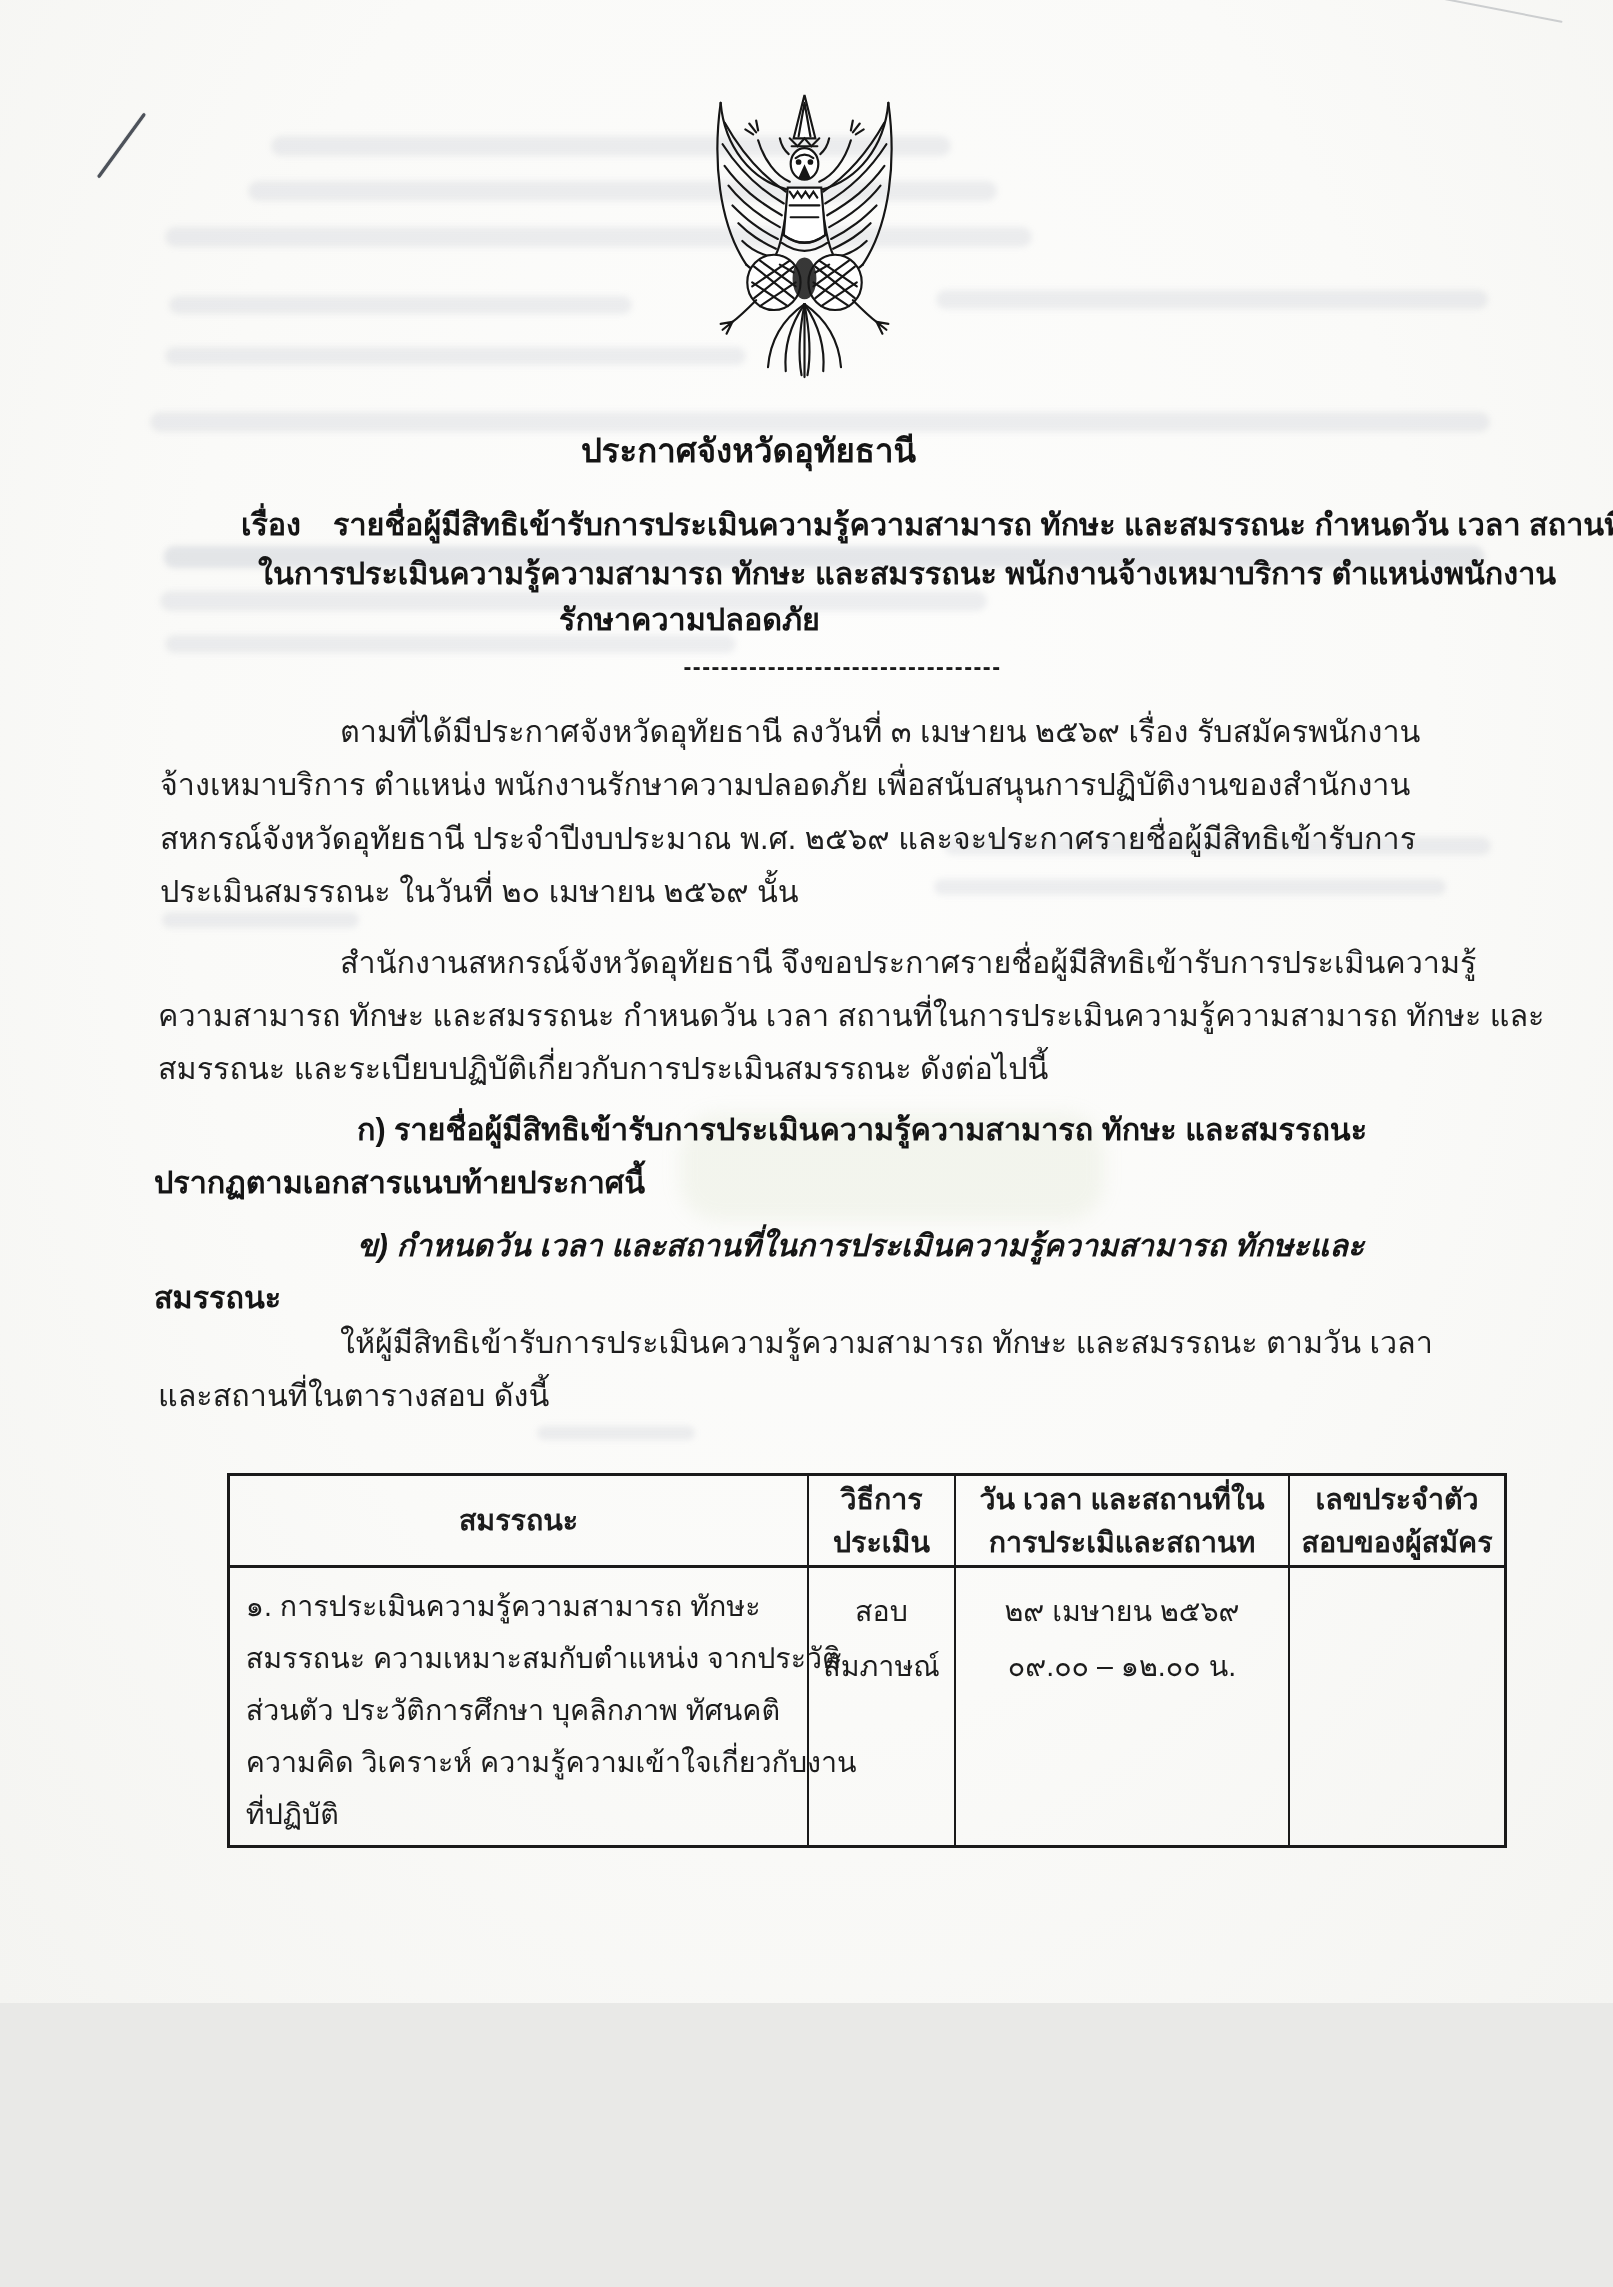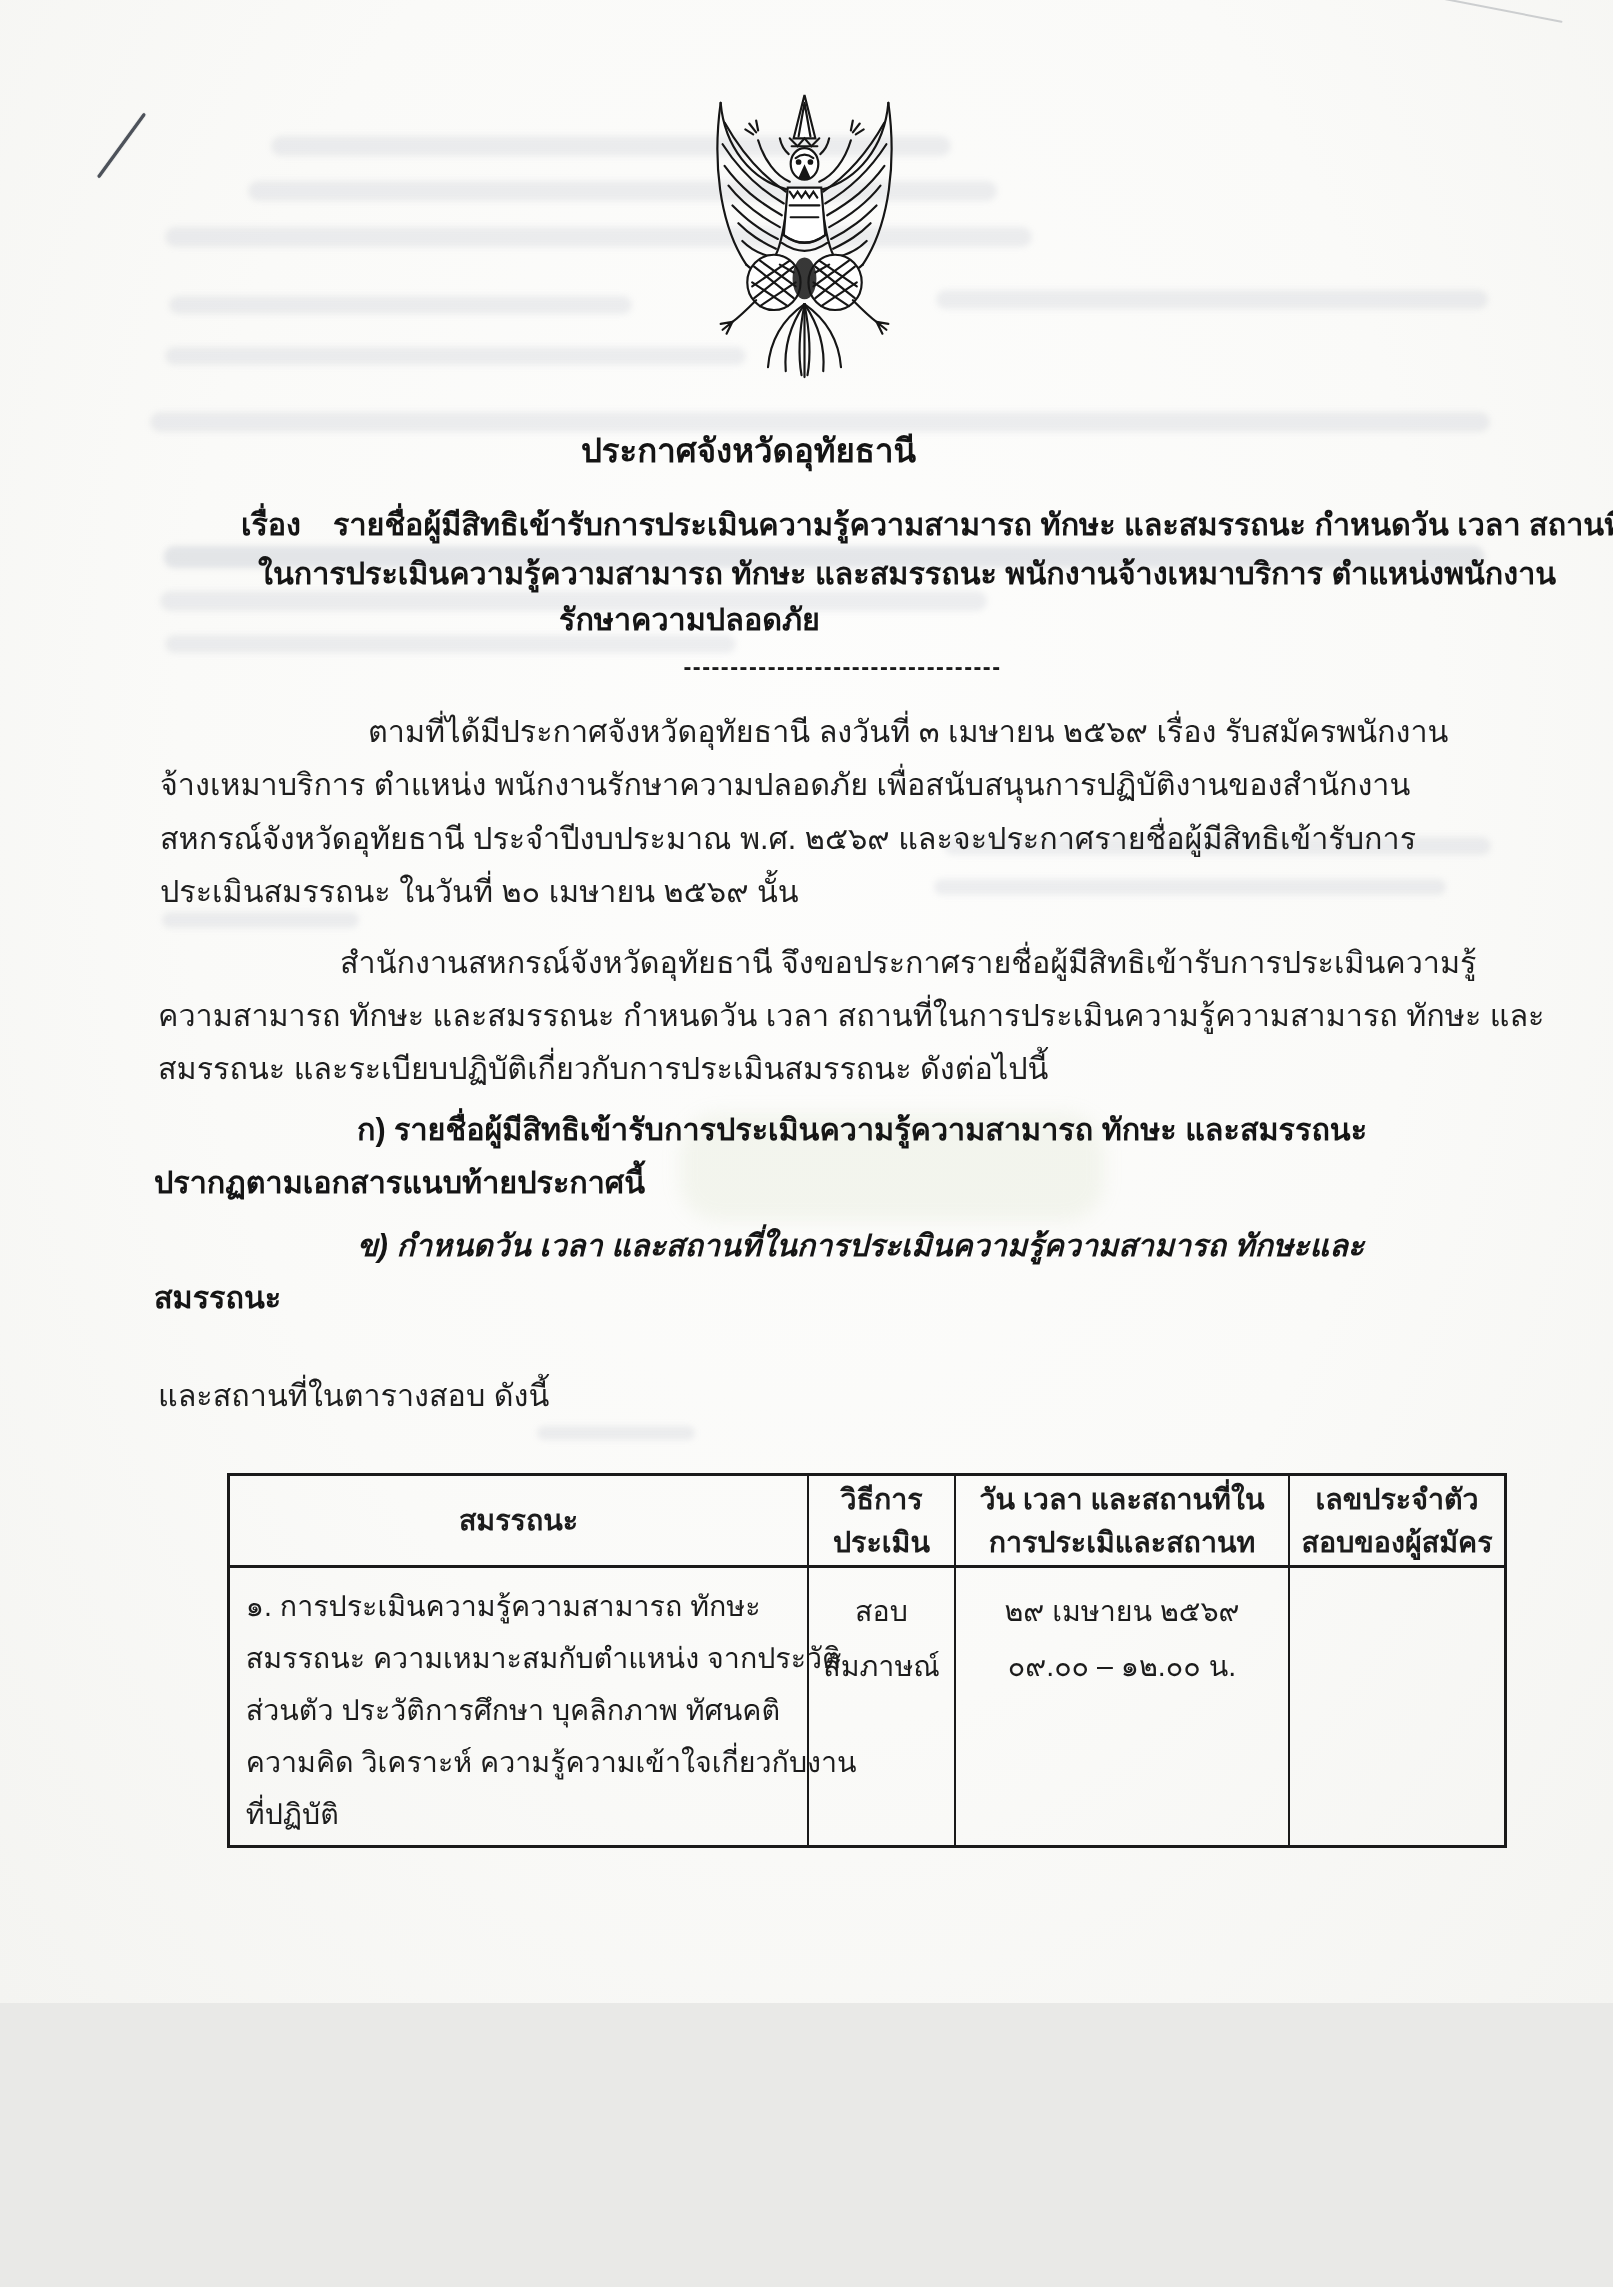--- a/index.html
+++ b/index.html
@@ -160,35 +160,36 @@
 
   <div class="abs t-title centered" style="top:424px;">ประกาศจังหวัดอุทัยธานี</div>
 
   <div class="abs t-bold" style="left:241px;top:500px;">เรื่อง</div>
   <div class="abs t-bold" style="left:333px;top:500px;">รายชื่อผู้มีสิทธิเข้ารับการประเมินความรู้ความสามารถ ทักษะ และสมรรถนะ กำหนดวัน เวลา สถานที่</div>
   <div class="abs t-bold" style="left:258px;top:549px;">ในการประเมินความรู้ความสามารถ ทักษะ และสมรรถนะ พนักงานจ้างเหมาบริการ  ตำแหน่งพนักงาน</div>
   <div class="abs t-bold centered" style="top:595px;left:-59px;">รักษาความปลอดภัย</div>
 
   <div class="abs separator" style="left:680px;top:654px;width:325px;text-align:center;">----------------------------------</div>
 
-  <div class="abs t-body" style="left:340px;top:707px;margin-left:28px;">ตามที่ได้มีประกาศจังหวัดอุทัยธานี ลงวันที่ ๓  เมษายน  ๒๕๖๙  เรื่อง รับสมัครพนักงาน</div>
+  <div class="abs t-body" style="left:340px;top:707px;">ตามที่ได้มีประกาศจังหวัดอุทัยธานี ลงวันที่ ๓  เมษายน  ๒๕๖๙  เรื่อง รับสมัครพนักงาน</div>
   <div class="abs t-body" style="left:160px;top:760px;">จ้างเหมาบริการ  ตำแหน่ง พนักงานรักษาความปลอดภัย เพื่อสนับสนุนการปฏิบัติงานของสำนักงาน</div>
   <div class="abs t-body" style="left:160px;top:814px;">สหกรณ์จังหวัดอุทัยธานี ประจำปีงบประมาณ พ.ศ. ๒๕๖๙   และจะประกาศรายชื่อผู้มีสิทธิเข้ารับการ</div>
   <div class="abs t-body" style="left:160px;top:867px;">ประเมินสมรรถนะ ในวันที่ ๒๐  เมษายน  ๒๕๖๙  นั้น</div>
 
   <div class="abs t-body" style="left:158px;top:991px;">ความสามารถ ทักษะ และสมรรถนะ กำหนดวัน เวลา สถานที่ในการประเมินความรู้ความสามารถ ทักษะ และ</div>
   <div class="abs t-body" style="left:340px;top:938px;">สำนักงานสหกรณ์จังหวัดอุทัยธานี จึงขอประกาศรายชื่อผู้มีสิทธิเข้ารับการประเมินความรู้</div>
   <div class="abs t-body" style="left:158px;top:1044px;">สมรรถนะ และระเบียบปฏิบัติเกี่ยวกับการประเมินสมรรถนะ ดังต่อไปนี้</div>
 
   <div class="abs t-bold" style="left:357px;top:1105px;">ก) รายชื่อผู้มีสิทธิเข้ารับการประเมินความรู้ความสามารถ ทักษะ และสมรรถนะ</div>
   <div class="abs t-bold" style="left:154px;top:1158px;">ปรากฏตามเอกสารแนบท้ายประกาศนี้</div>
 
   <div class="abs t-bold" style="left:357px;top:1221px;font-style:italic;">ข) กำหนดวัน เวลา และสถานที่ในการประเมินความรู้ความสามารถ ทักษะและ</div>
   <div class="abs t-bold" style="left:154px;top:1273px;">สมรรถนะ</div>
 
+  <div class="abs t-body" style="left:340px;top:1318px;">ให้ผู้มีสิทธิเข้ารับการประเมินความรู้ความสามารถ ทักษะ และสมรรถนะ ตามวัน เวลา</div>
   <div class="abs t-body" style="left:158px;top:1371px;">และสถานที่ในตารางสอบ  ดังนี้</div>
 
   <div class="doc-table">
     <div class="cell head">
       <div>สมรรถนะ</div>
     </div>
     <div class="cell head">
       <div>วิธีการ</div>
       <div>ประเมิน</div>
     </div>

